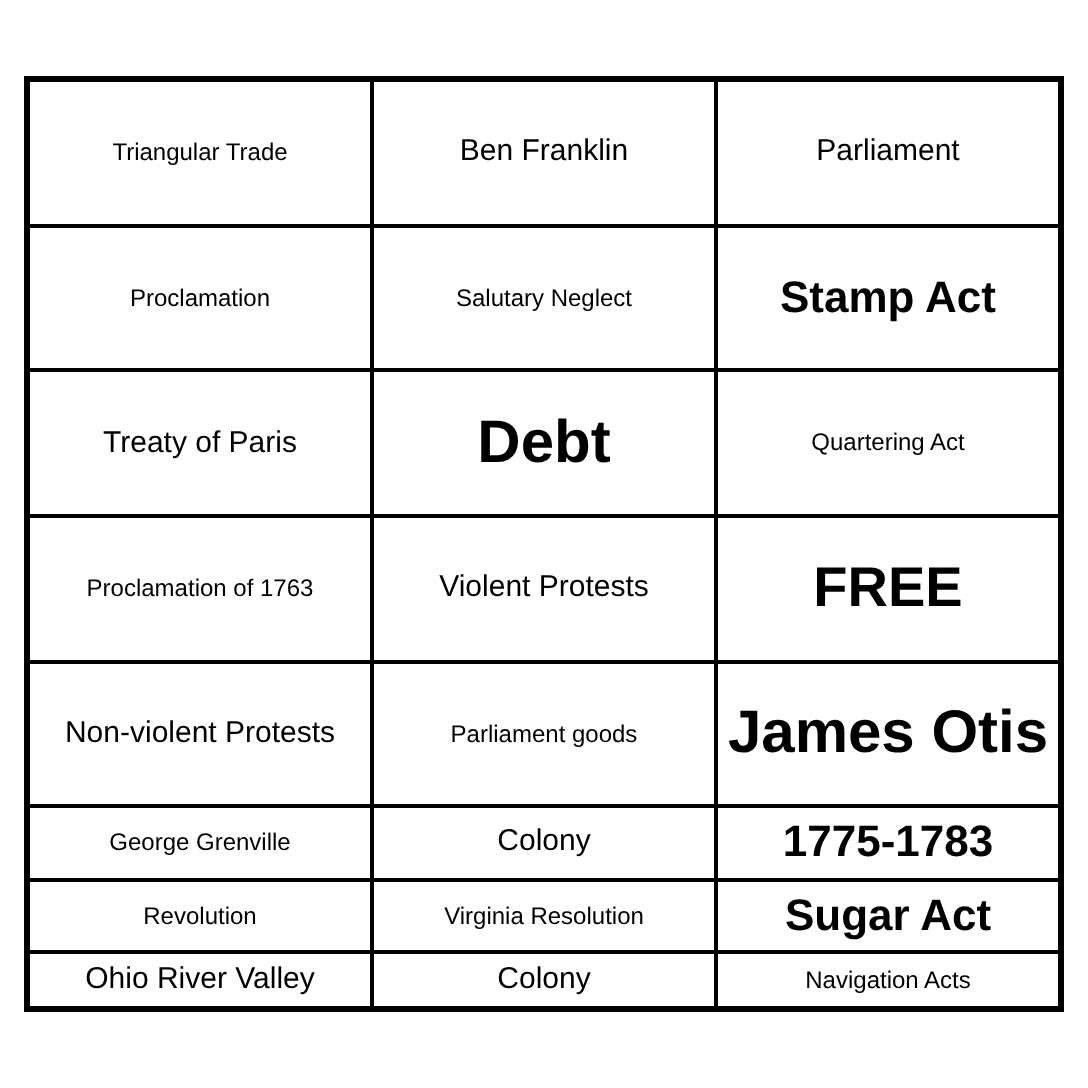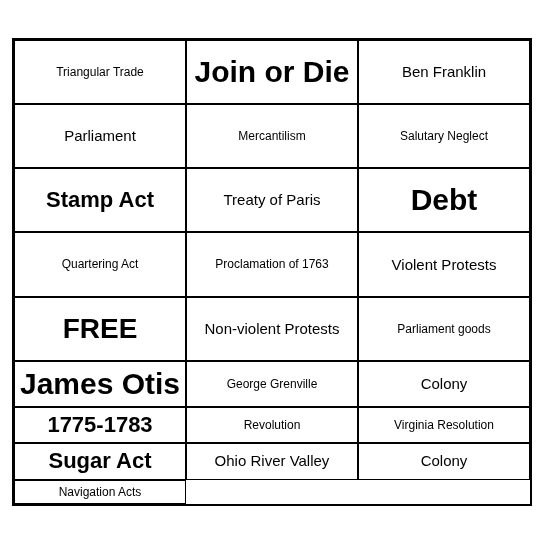--- a/index.html
+++ b/index.html
@@ -67,30 +67,27 @@
     }
   </style>
 </head>
 <body>
 
 <div class="bingo-board">
 <div class="bingo-cell">
       <span class="size-small">Triangular Trade</span>
     </div>
     <div class="bingo-cell">
-      <span class="size-xlarge">Join or Die</span>
-    </div>
-    <div class="bingo-cell">
       <span class="size-medium">Ben Franklin</span>
     </div>
     <div class="bingo-cell">
       <span class="size-medium">Parliament</span>
     </div>
     <div class="bingo-cell">
-      <span class="size-small">Mercantilism</span>
+      <span class="size-small">Proclamation</span>
     </div>
     <div class="bingo-cell">
       <span class="size-small">Salutary Neglect</span>
     </div>
     <div class="bingo-cell">
       <span class="size-large">Stamp Act</span>
     </div>
     <div class="bingo-cell">
       <span class="size-medium">Treaty of Paris</span>
     </div>

